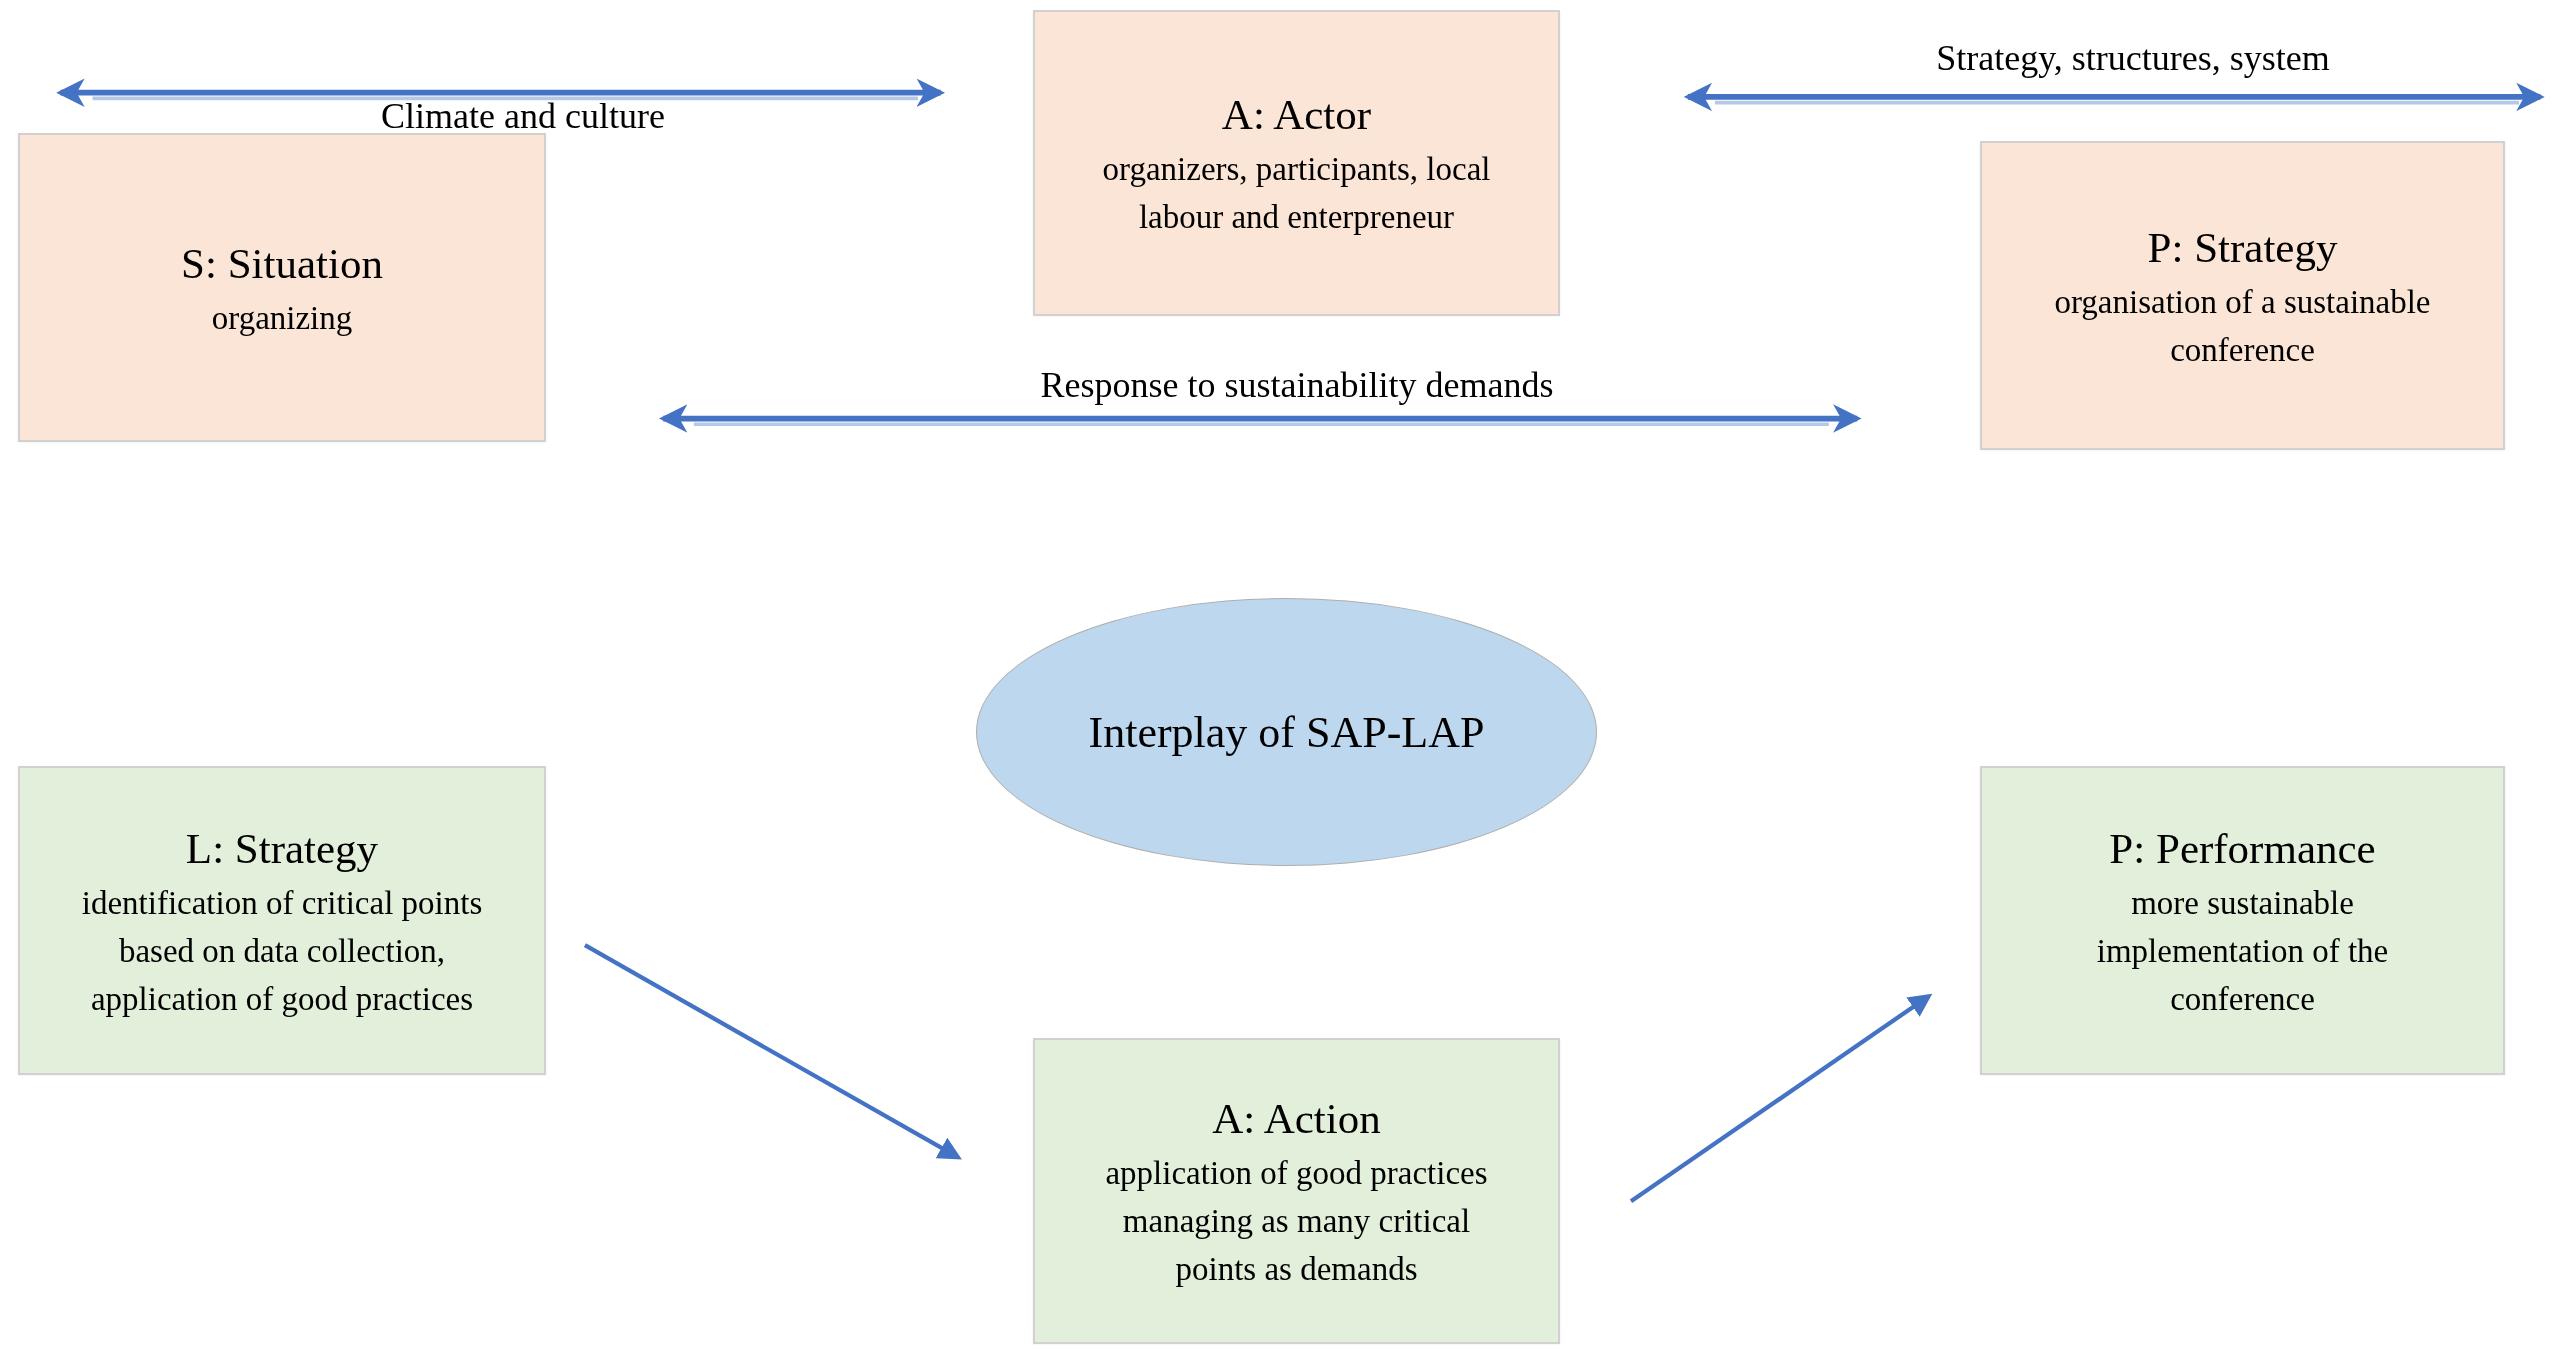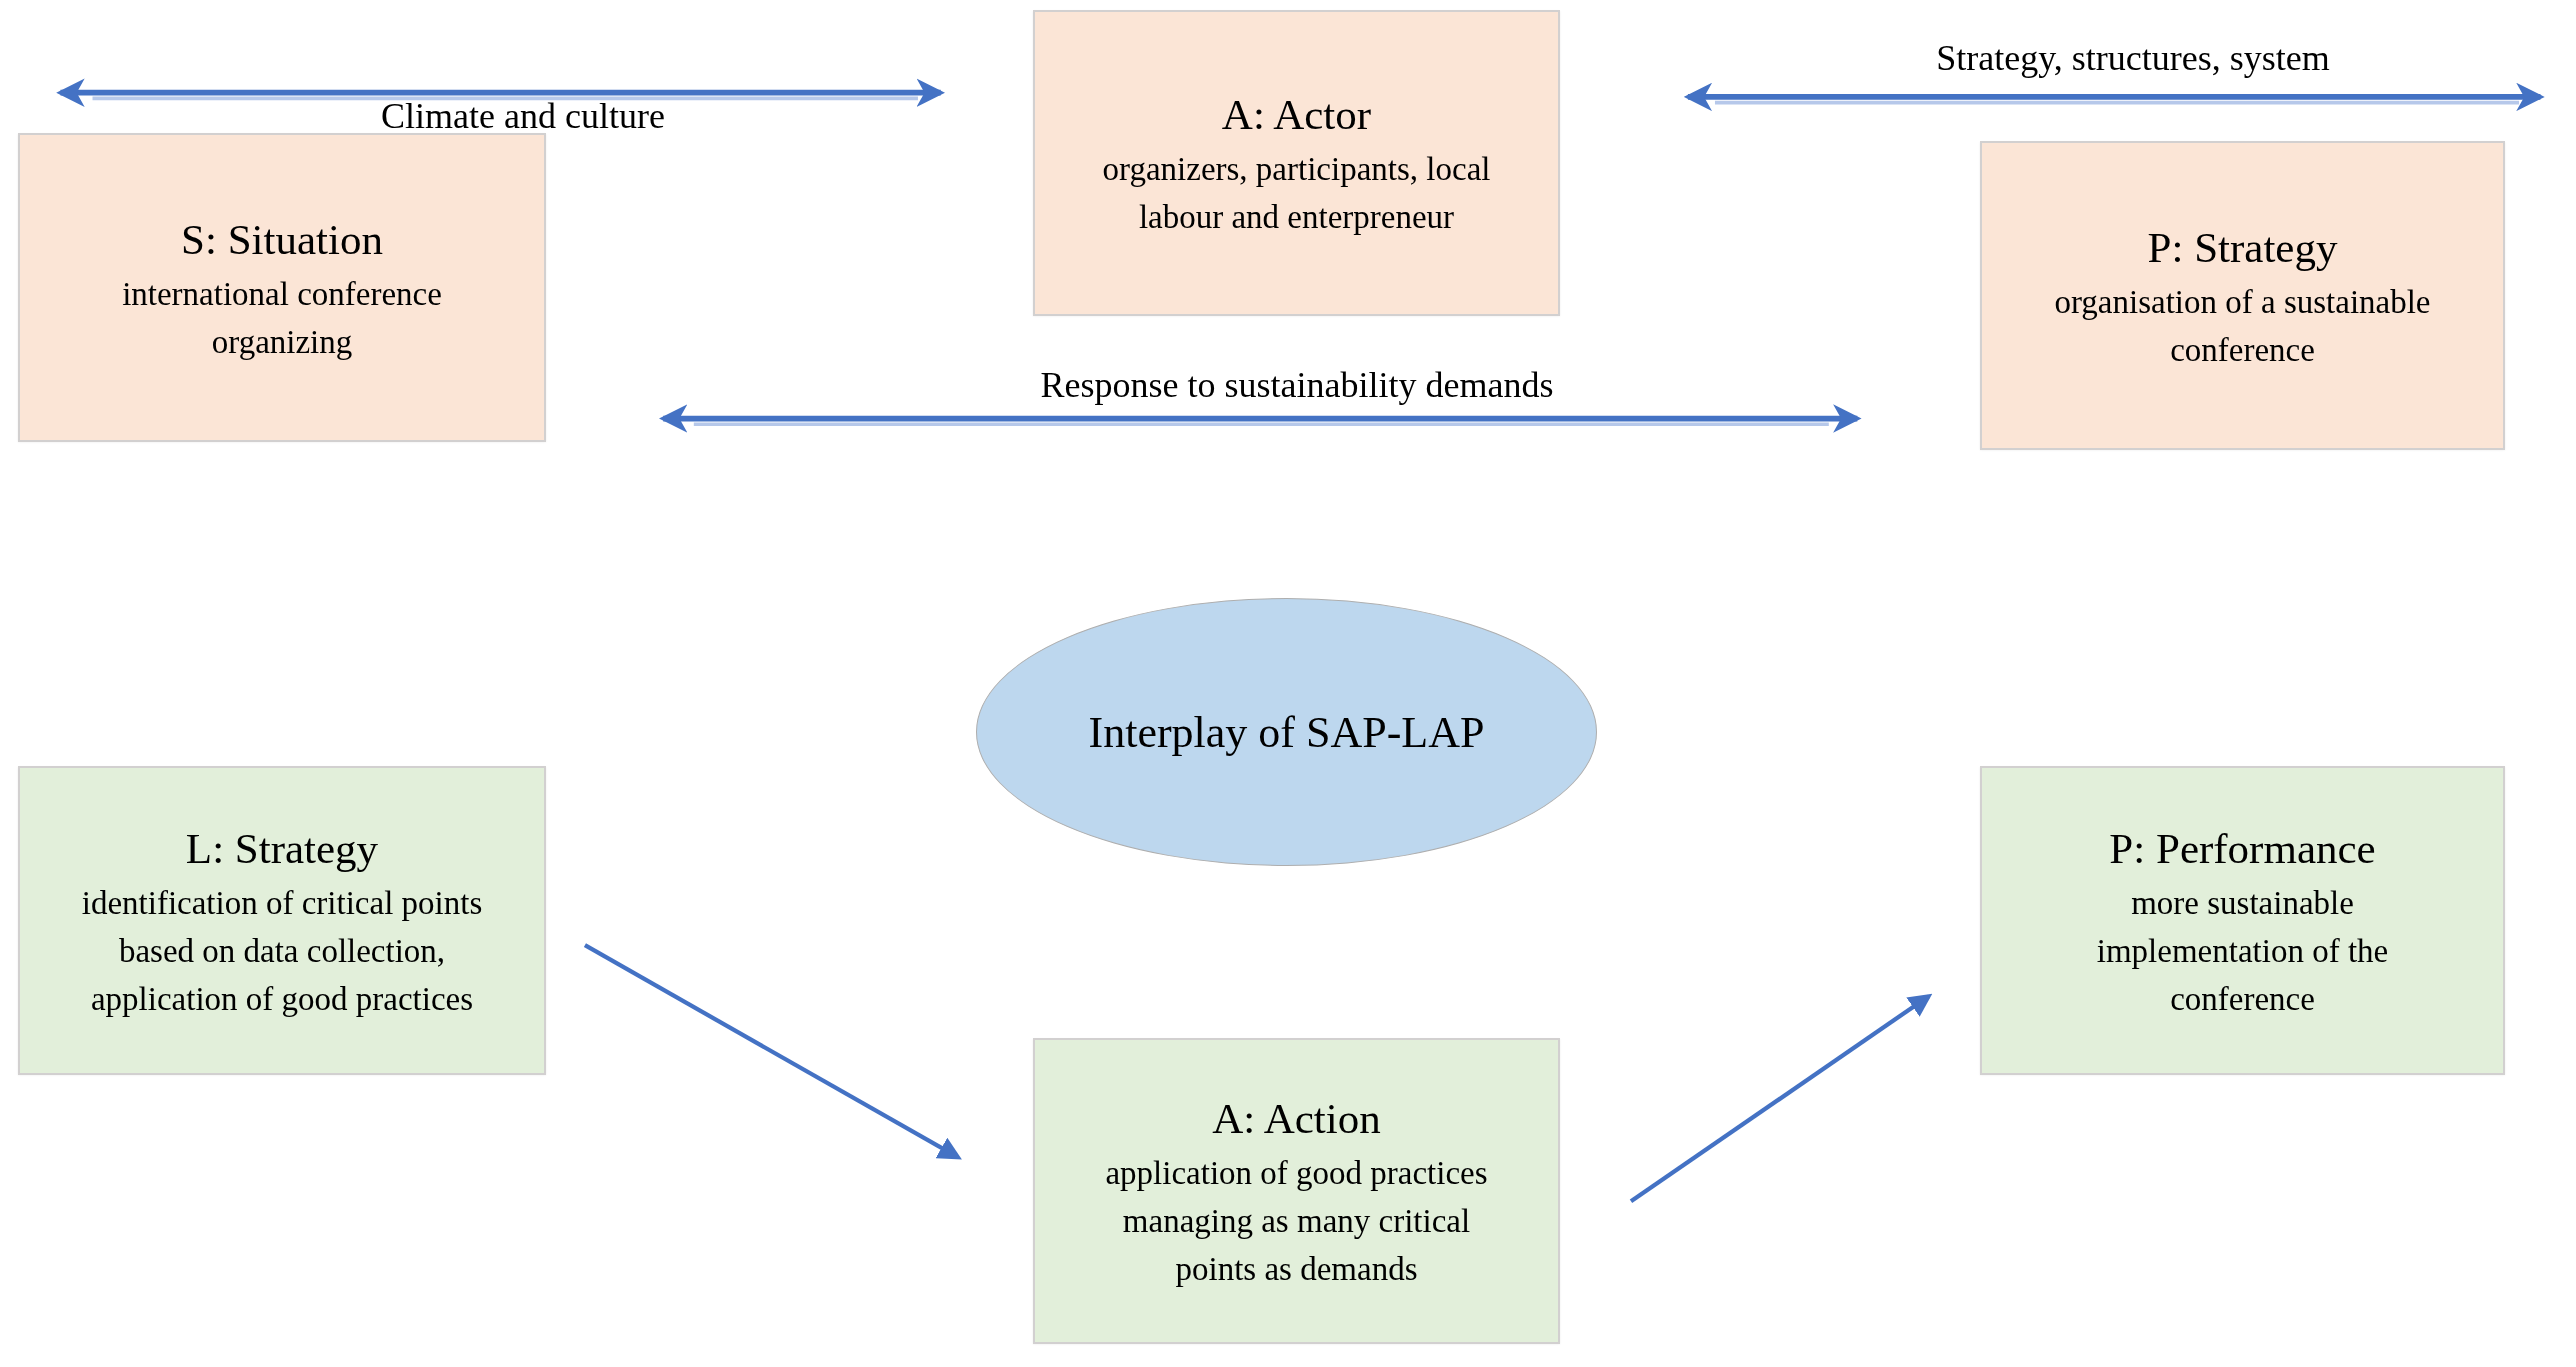--- a/index.html
+++ b/index.html
@@ -111,21 +111,20 @@
 
     <line x1="2292" y1="1688" x2="2710" y2="1400" stroke="#4472C4" stroke-width="6" marker-end="url(#tri)"></line>
   </svg>
 
   <div class="arrow-label" id="climate-label">Climate and culture</div>
   <div class="arrow-label" id="strategy-label">Strategy, structures, system</div>
   <div class="arrow-label" id="response-label">Response to sustainability demands</div>
 
   <div class="box peach" id="situation-box">
     <div class="box-title">S: Situation</div>
-    <div class="box-line">international conference</div>
     <div class="box-line">organizing</div>
   </div>
 
   <div class="box peach" id="actor-box">
     <div class="box-title">A: Actor</div>
     <div class="box-line">organizers, participants, local</div>
     <div class="box-line">labour and enterpreneur</div>
   </div>
 
   <div class="box peach" id="process-box">

